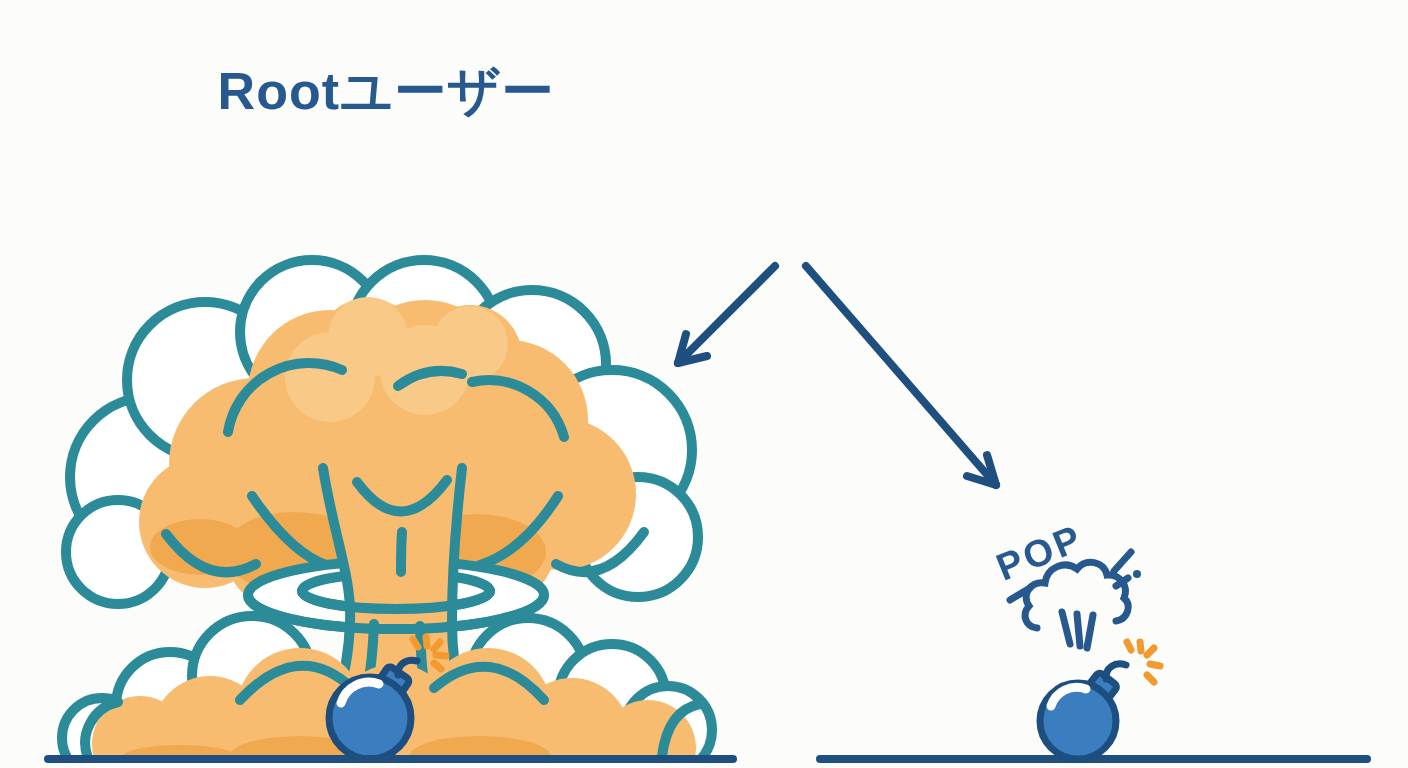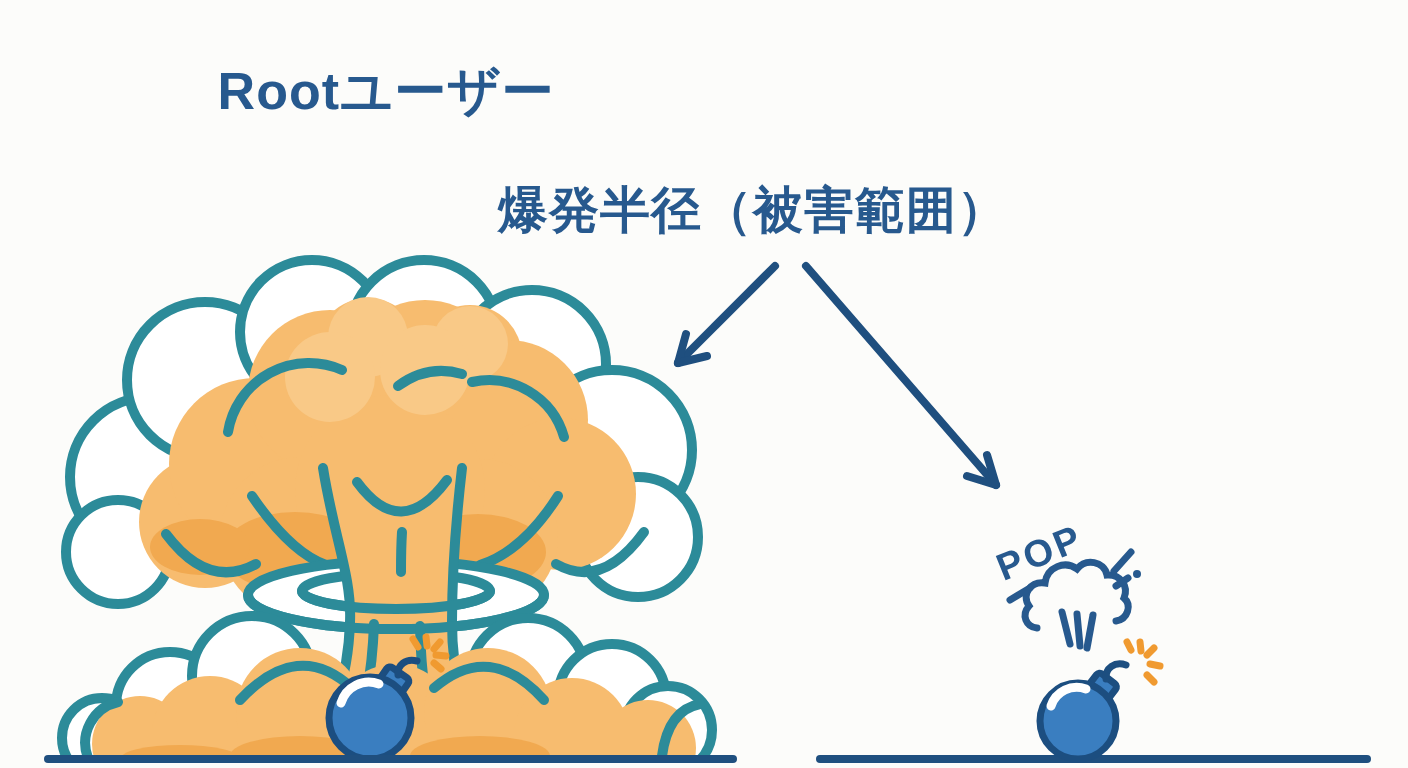--- a/index.html
+++ b/index.html
@@ -186,15 +186,14 @@
           <path d="M 1154,616 L 1147,623"></path>
           <path d="M 1160,634 L 1150,632"></path>
           <path d="M 1154,650 L 1147,643"></path>
           <path d="M 1127,610 L 1131,618"></path>
         </g>
       </g>
     </g>
   </svg>
 
   <div class="label title" style="left:386px;top:60px">Rootユーザー</div>
-  <div class="label center-label" style="left:753px;top:178px">爆発半径（被害範囲）</div>
   <div class="label pop" style="left:1040px;top:521px">POP</div>
 </div>
 
 </body></html>

